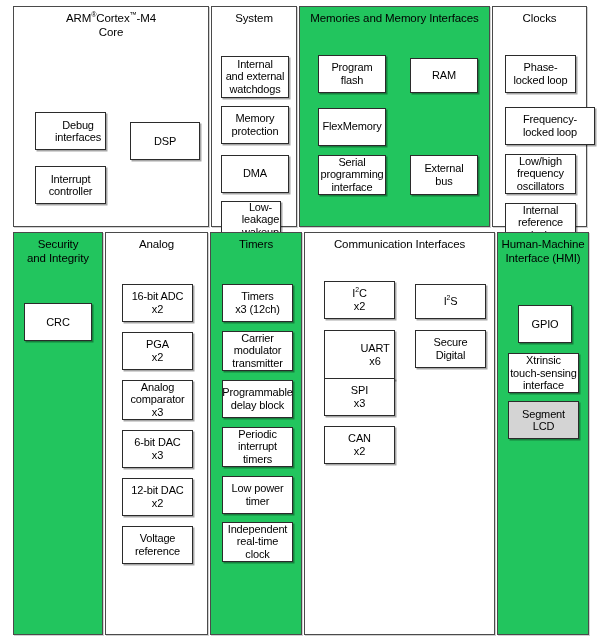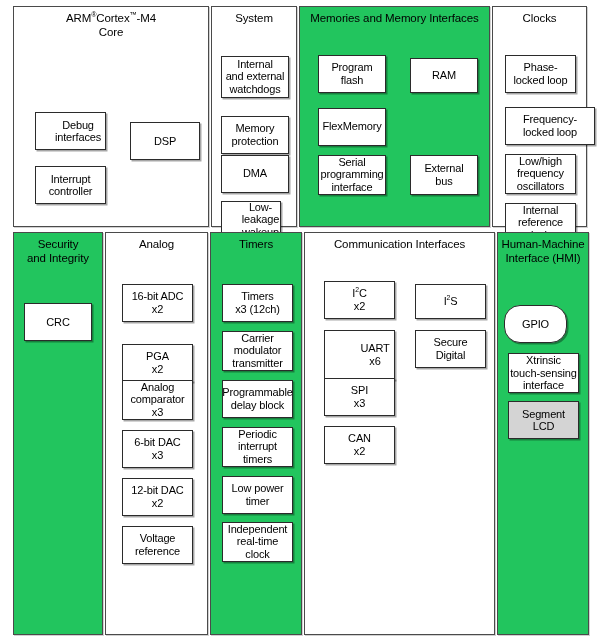--- a/index.html
+++ b/index.html
@@ -93,21 +93,21 @@
         <div class="blocks">
           <div class="block" style="left: 21px; top: 73px; width: 71px; height: 38px; padding-left: 16px;"><span>Debug<br>interfaces</span></div>
           <div class="block" style="left: 116px; top: 83px; width: 70px; height: 38px;"><span>DSP</span></div>
           <div class="block" style="left: 21px; top: 127px; width: 71px; height: 38px;"><span>Interrupt<br>controller</span></div>
         </div>
       </div>
       <div class="section" style="width: 86px;">
         <div class="sec-title">System</div>
         <div class="blocks">
           <div class="block" style="left: 9px; top: 30px; width: 68px; height: 42px;"><span>Internal<br>and external<br>watchdogs</span></div>
-          <div class="block" style="left: 9px; top: 90px; width: 68px; height: 38px;"><span>Memory<br>protection</span></div>
+          <div class="block" style="left: 9px; top: 80px; width: 68px; height: 38px;"><span>Memory<br>protection</span></div>
           <div class="block" style="left: 9px; top: 129px; width: 68px; height: 38px;"><span>DMA</span></div>
           <div class="block" style="left: 9px; top: 175px; width: 60px; height: 38px; padding-left: 20px;"><span>Low-leakage<br>wakeup</span></div>
         </div>
       </div>
       <div class="section shaded" style="width: 191px;">
         <div class="sec-title">Memories and Memory Interfaces</div>
         <div class="blocks">
           <div class="block" style="left: 18px; top: 29px; width: 68px; height: 38px;"><span>Program<br>flash</span></div>
           <div class="block" style="left: 110px; top: 32px; width: 68px; height: 35px;"><span>RAM</span></div>
           <div class="block" style="left: 18px; top: 82px; width: 68px; height: 38px;"><span>FlexMemory</span></div>
@@ -129,21 +129,21 @@
       <div class="section shaded" style="width: 90px;">
         <div class="sec-title">Security<br>and Integrity</div>
         <div class="blocks">
           <div class="block" style="left: 10px; top: 38px; width: 68px; height: 38px;"><span>CRC</span></div>
         </div>
       </div>
       <div class="section" style="width: 103px;">
         <div class="sec-title">Analog</div>
         <div class="blocks">
           <div class="block" style="left: 16px; top: 32px; width: 71px; height: 38px;"><span>16-bit ADC<br>x2</span></div>
-          <div class="block" style="left: 16px; top: 80px; width: 71px; height: 38px; margin-top: 12px;"><span>PGA<br>x2</span></div>
+          <div class="block" style="left: 16px; top: 80px; width: 71px; height: 38px;"><span>PGA<br>x2</span></div>
           <div class="block" style="left: 16px; top: 128px; width: 71px; height: 40px;"><span>Analog<br>comparator<br>x3</span></div>
           <div class="block" style="left: 16px; top: 178px; width: 71px; height: 38px;"><span>6-bit DAC<br>x3</span></div>
           <div class="block" style="left: 16px; top: 226px; width: 71px; height: 38px;"><span>12-bit DAC<br>x2</span></div>
           <div class="block" style="left: 16px; top: 274px; width: 71px; height: 38px; justify-content: center;"><span>Voltage<br>reference</span></div>
         </div>
       </div>
       <div class="section shaded" style="width: 92px;">
         <div class="sec-title">Timers</div>
         <div class="blocks">
           <div class="block" style="left: 11px; top: 32px; width: 71px; height: 38px;"><span>Timers<br>x3 (12ch)</span></div>
@@ -161,19 +161,19 @@
           <div class="block" style="left: 110px; top: 32px; width: 71px; height: 35px;"><span>I<sup>2</sup>S</span></div>
           <div class="block" style="left: 19px; top: 78px; width: 71px; height: 50px; padding-left: 32px;"><span>UART<br>x6</span></div>
           <div class="block" style="left: 110px; top: 78px; width: 71px; height: 38px;"><span>Secure<br>Digital</span></div>
           <div class="block" style="left: 19px; top: 126px; width: 71px; height: 38px;"><span>SPI<br>x3</span></div>
           <div class="block" style="left: 19px; top: 174px; width: 71px; height: 38px;"><span>CAN<br>x2</span></div>
         </div>
       </div>
       <div class="section shaded" style="width: 92px;">
         <div class="sec-title">Human-Machine<br>Interface (HMI)</div>
         <div class="blocks">
-          <div class="block" style="left: 6px; top: 40px; width: 63px; height: 38px; border-radius: 16px;"><span>GPIO</span></div>
+          <div class="block" style="left: 20px; top: 40px; width: 54px; height: 38px;"><span>GPIO</span></div>
           <div class="block" style="left: 10px; top: 88px; width: 71px; height: 40px;"><span>Xtrinsic<br>touch-sensing<br>interface</span></div>
           <div class="block fill-grey" style="left: 10px; top: 136px; width: 71px; height: 38px;"><span>Segment<br>LCD</span></div>
         </div>
       </div>
     </div>
 </div>
 
 </body></html>

